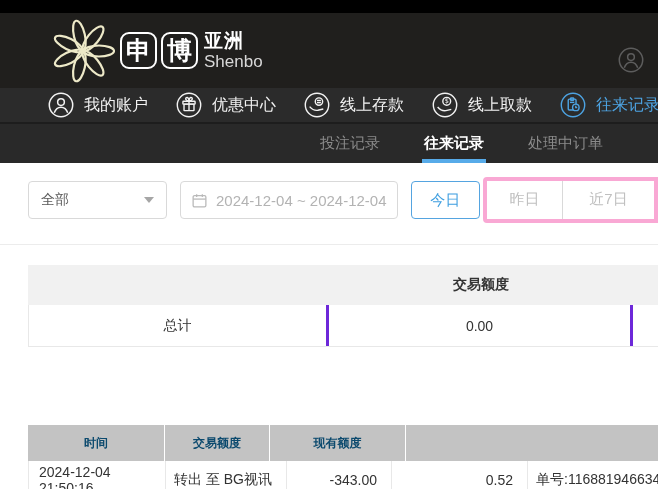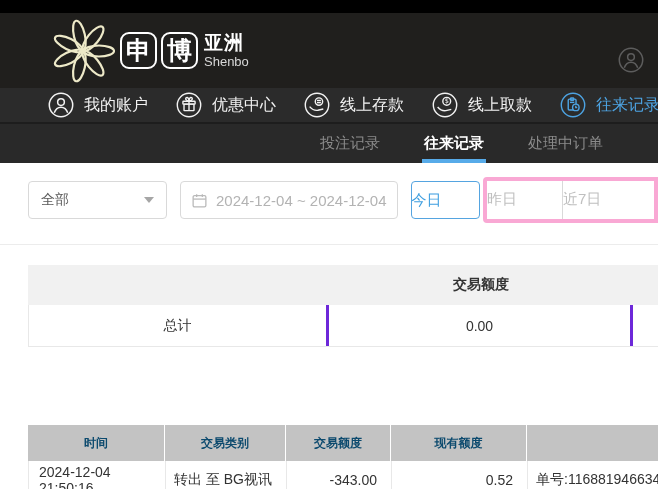--- a/index.html
+++ b/index.html
@@ -9,21 +9,21 @@
 
   
   .top-strip { height:13px; background:#000; }
   .logo-bar { height:75px; background:#201f1d; display:flex; align-items:center; position:relative; }
   .flower-wrap { margin-left:50px; width:66px; height:66px; display:flex; align-items:center; justify-content:center; }
   .boxed-char { width:37px; height:37px; border:2px solid #fff; border-radius:9px; color:#fff;
                 font-size:25px; font-weight:600; display:flex; align-items:center; justify-content:center;
                 margin-left:4px; }
   .brand-text { margin-left:6px; color:#fff; line-height:1; }
   .brand-region { font-size:19px; font-weight:600; letter-spacing:1px; }
-  .brand-sub { font-size:13px; color:#d8d8d8; margin-top:3px; }
+  .brand-sub { font-size:17px; color:#d8d8d8; margin-top:3px; }
   .account-btn { position:absolute; right:14px; top:34px; width:26px; height:26px; cursor:pointer; }
 
   
   .nav-bar { height:36px; background:#2b2b2b; display:flex; align-items:center; padding-left:48px; gap:28px; border-bottom:2px solid #1d1d1d; }
   .nav-item { display:flex; align-items:center; gap:10px; color:#f2f2f2; font-size:16px; cursor:pointer; white-space:nowrap; }
   .nav-item .nav-ic { width:26px; height:26px; }
   .nav-item.active { color:#4da3e2; }
 
   
   .tab-bar { height:39px; background:#292929; display:flex; justify-content:flex-end; padding-right:55px; gap:44px; }
@@ -31,21 +31,21 @@
   .tab.active { color:#fff; font-weight:600; }
   .tab.active::after { content:""; position:absolute; left:-2px; right:-2px; bottom:0; height:4px; background:#57abe9; }
 
   
   .filter-section { padding:14px 0 21px 28px; border-bottom:1px solid #ececec; display:flex; align-items:center; }
   .select-box { width:150px; height:38px; border:1px solid #d9d9d9; border-radius:4px; display:flex; align-items:center;
                 padding:0 12px; font-size:14px; color:#595959; cursor:pointer; background:#fff; }
   .select-box .caret { margin-left:auto; width:0; height:0; border-left:5px solid transparent; border-right:5px solid transparent; border-top:6px solid #a6a6a6; }
   .date-box { width:224px; height:38px; border:1px solid #d9d9d9; border-radius:4px; margin-left:13px; display:flex; align-items:center;
               padding:0 10px; gap:8px; font-size:15px; color:#b3b3b3; cursor:pointer; background:#fff; white-space:nowrap; }
-  .quick-btn { height:38px; line-height:36px; text-align:left; font-size:15px; background:#fff; cursor:pointer; }
+  .quick-btn { height:38px; line-height:36px; text-align:center; font-size:15px; background:#fff; cursor:pointer; }
   .quick-today { width:76px; margin-left:13px; border:1px solid #55a4e0; border-radius:4px; color:#3f9fe0; }
   .quick-group { display:flex; margin-left:3px; border:4px solid #f9a8d4; border-radius:4px 0 0 4px; }
   .quick-group .quick-btn { color:#bfbfbf; }
   .quick-yesterday { width:75px; }
   .quick-7days { width:92px; border-left:1px solid #d9d9d9; }
 
   
   .summary-table { margin:20px 0 0 28px; width:680px; font-size:14px; color:#333; }
   .sum-head { display:flex; height:40px; background:#f1f1f1; align-items:center; }
   .sum-head .c1 { width:301px; }
@@ -206,21 +206,20 @@
       <div class="sum-row">
         <div class="cell c1">总计</div>
         <div class="cell c2">0.00</div>
         <div class="cell c3"></div>
       </div>
     </div>
 
     <div class="main-table">
       <div class="mt-head">
         <div class="cell w-time">时间</div>
-        <div class="cell w-type">交易类别</div>
         <div class="cell w-amount">交易额度</div>
         <div class="cell w-balance">现有额度</div>
         <div class="cell w-order"></div>
       </div>
       <div class="mt-row">
         <div class="cell w-time a-left">2024-12-04 21:50:16</div>
         <div class="cell w-type a-left-sm">转出 至 BG视讯</div>
         <div class="cell w-amount a-right">-343.00</div>
         <div class="cell w-balance a-right">0.52</div>
         <div class="cell w-order a-left-sm">单号:116881946634</div>

